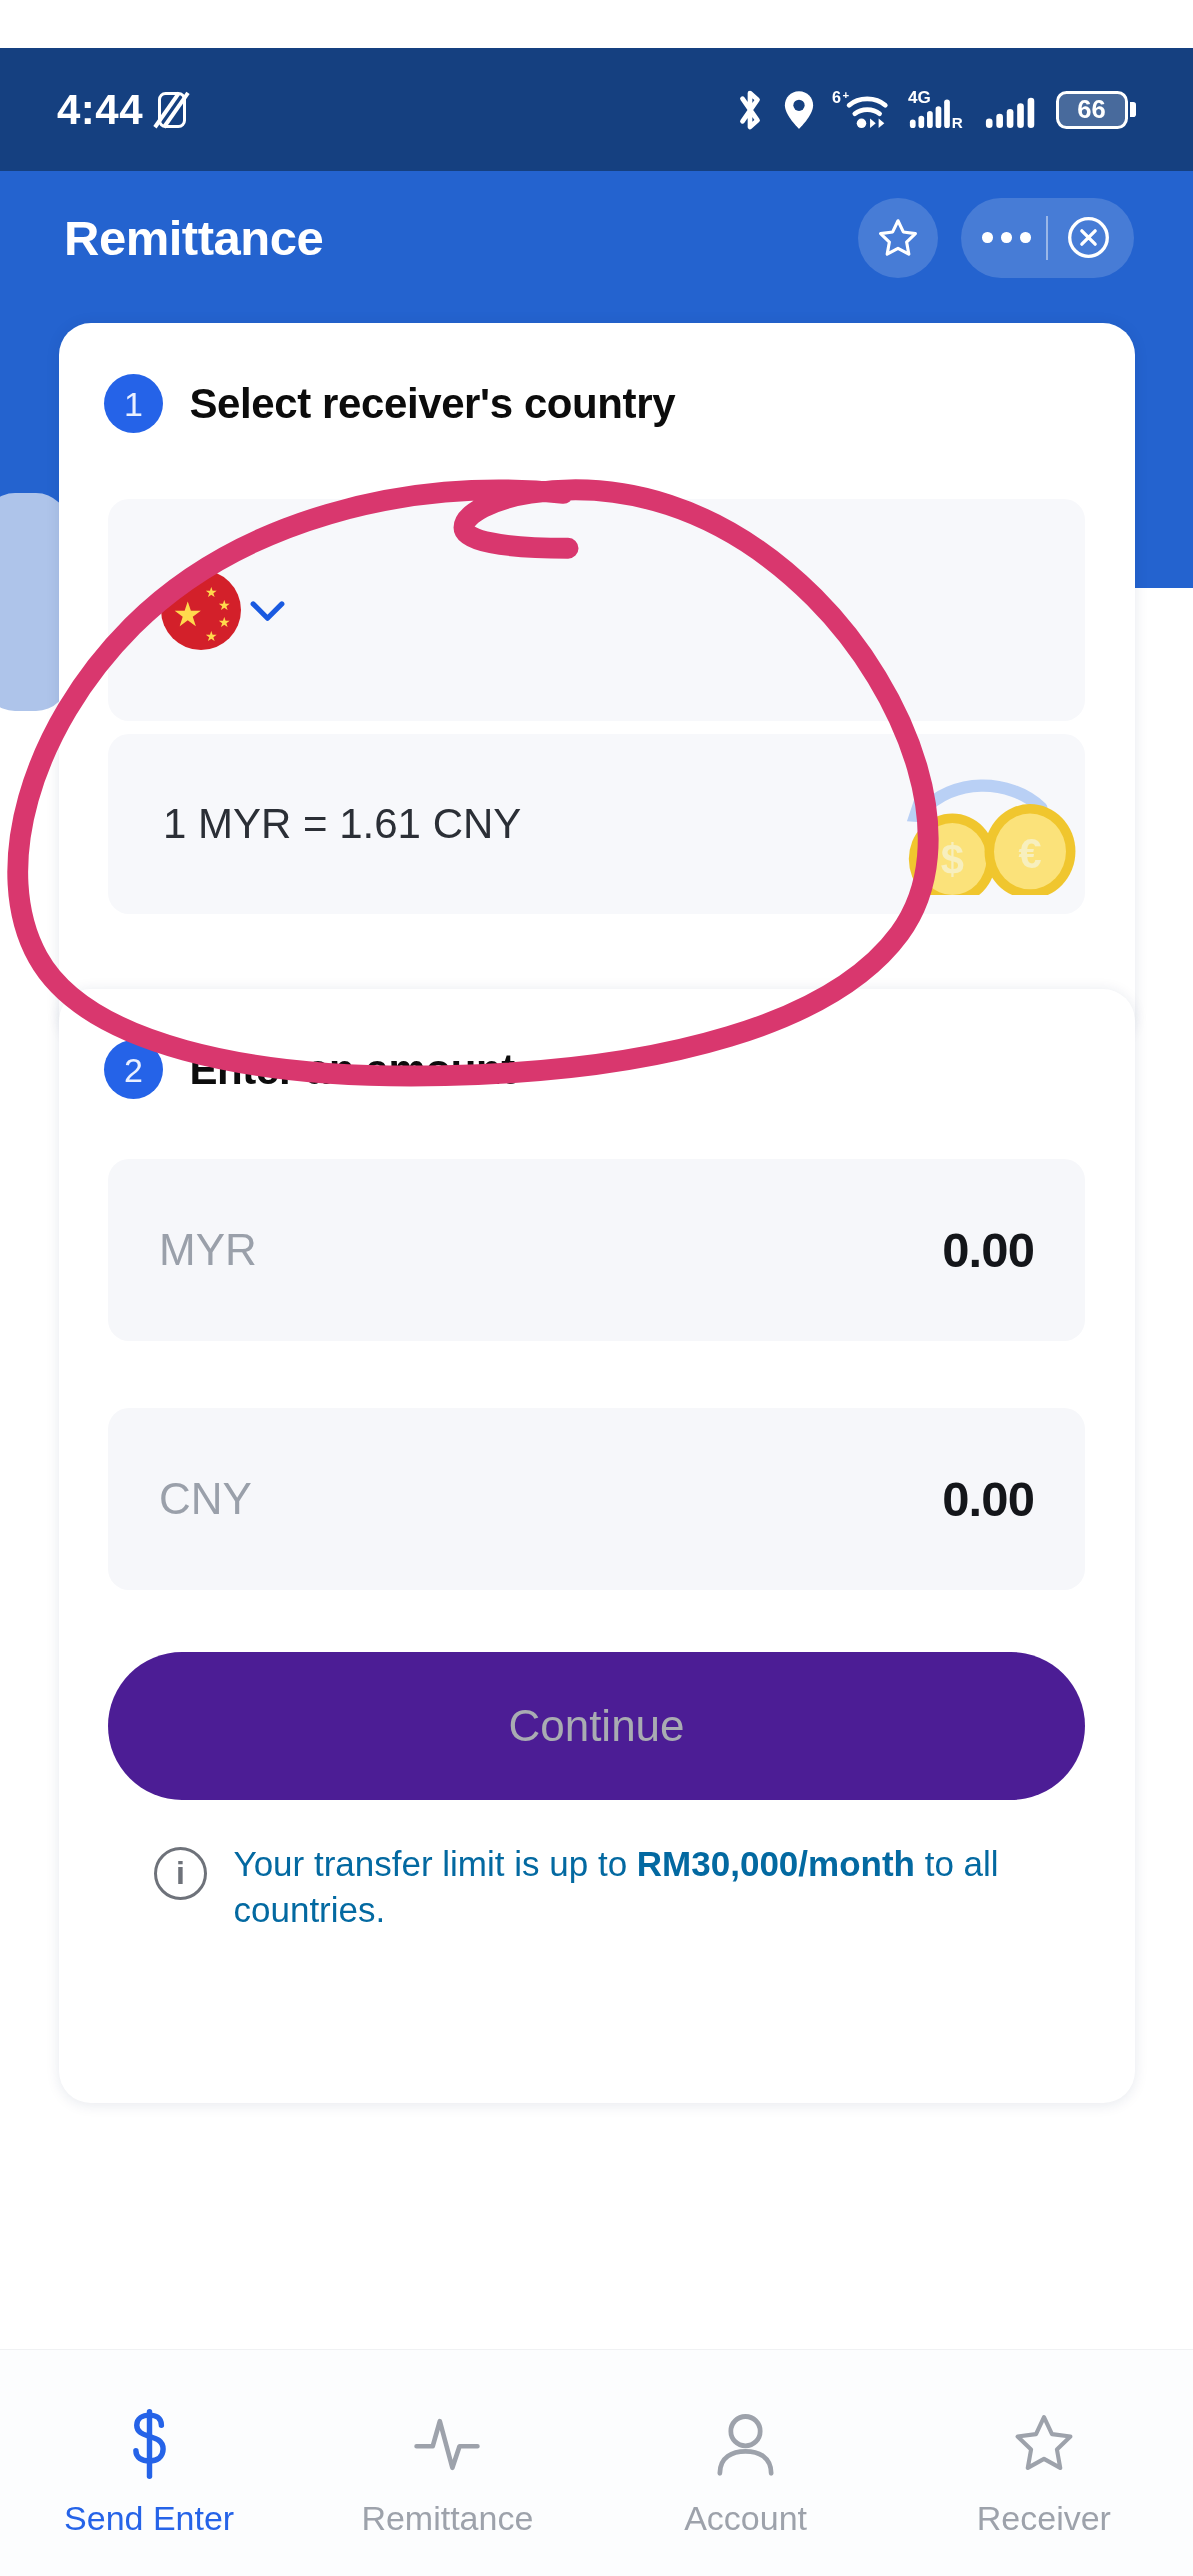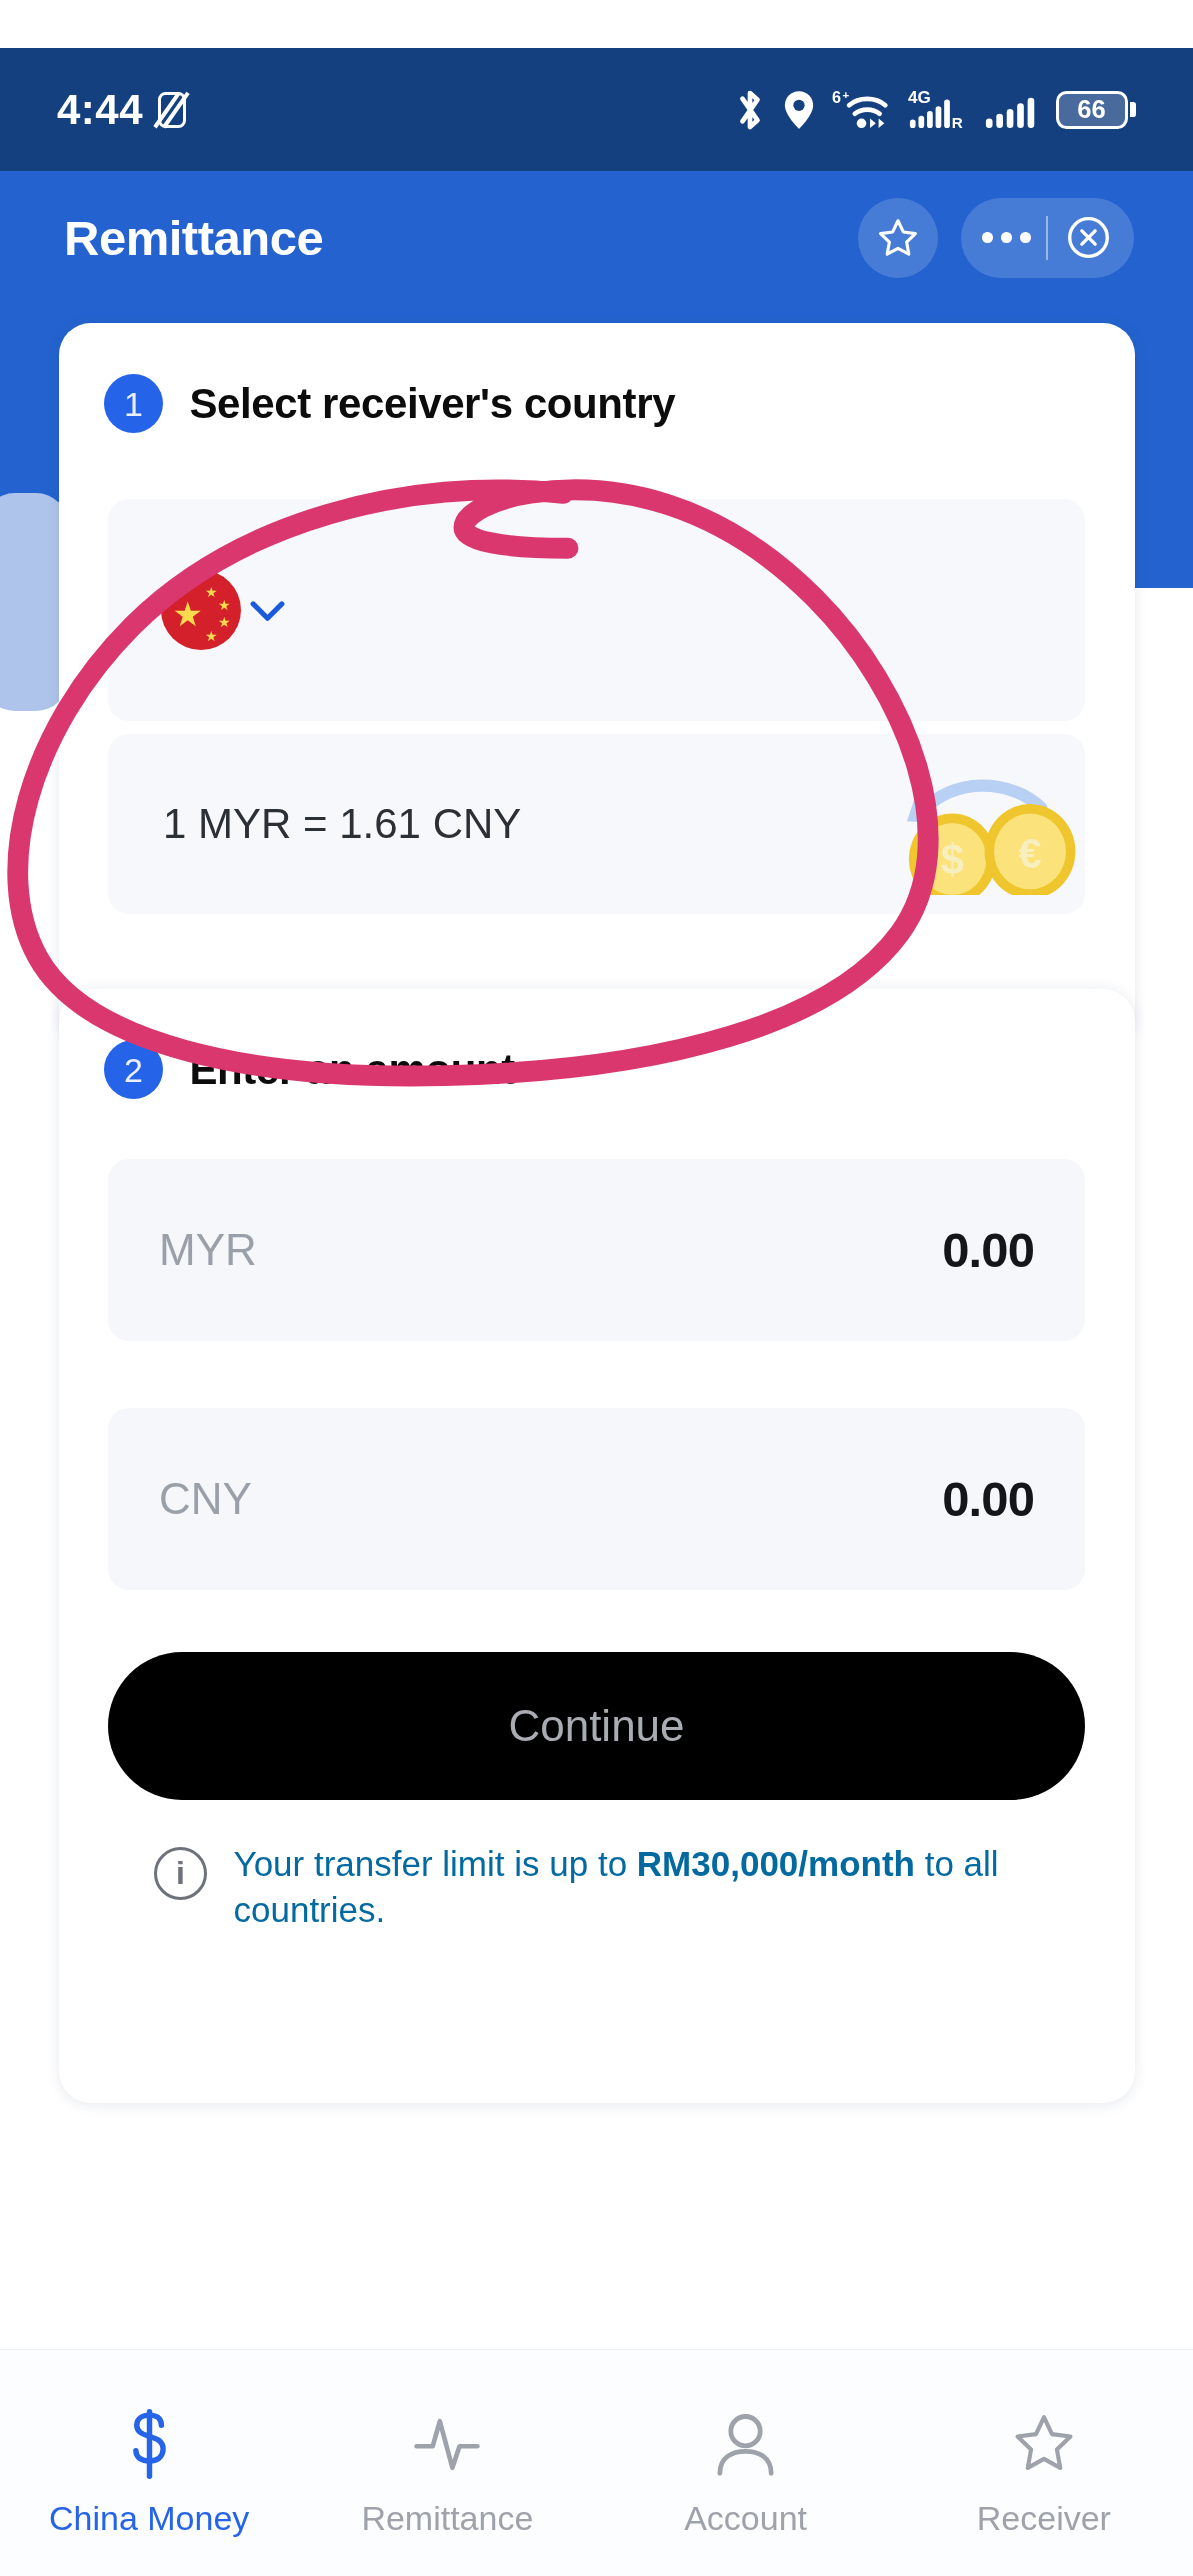--- a/index.html
+++ b/index.html
@@ -320,21 +320,21 @@
     color: #14161a;
     letter-spacing: -0.9px;
   }
 
   #continue-btn {
     position: absolute;
     left: 49px; top: 663px;
     width: 977px;
     height: 148px;
     border-radius: 74px;
-    background: #000000;
+    background: #4c1d95;
     display: flex;
     align-items: center;
     justify-content: center;
     border: none;
   }
   #continue-label {
     font-size: 44px;
     color: #a9acb2;
   }
 
@@ -570,21 +570,21 @@
     </div>
 
     <div id="tab-bar">
       <div class="tab active">
         <div class="tab-icon">
           <svg width="51" height="72" viewBox="0 0 30 42">
             <path d="M15 2 L15 40" stroke="#2563e8" stroke-width="3.2" stroke-linecap="round"></path>
             <path d="M22 10 C22 5.5 18.5 4 15 4 C11 4 7.5 6 7.5 10 C7.5 14.5 12 15.5 15 16.5 C19 17.8 23 19 23 24 C23 29 19 31 15 31 C10.5 31 7 29 7 25" fill="none" stroke="#2563e8" stroke-width="3.2" stroke-linecap="round"></path>
           </svg>
         </div>
-        <div class="tab-label">China Money</div>
+        <div class="tab-label">Send Enter</div>
       </div>
       <div class="tab">
         <div class="tab-icon">
           <svg width="68" height="63" viewBox="0 0 38 34">
             <path d="M2 18 L11 18 L15 4 L22 30 L26 18 L36 18" fill="none" stroke="#9da2ab" stroke-width="2.6" stroke-linecap="round" stroke-linejoin="round"></path>
           </svg>
         </div>
         <div class="tab-label">Remittance</div>
       </div>
       <div class="tab">

